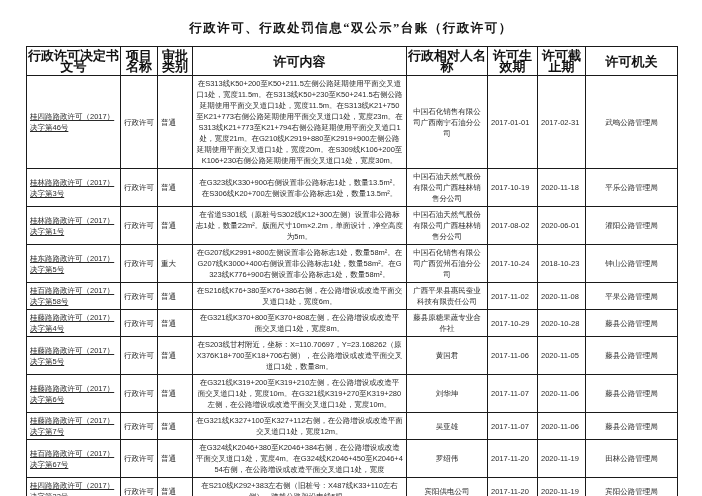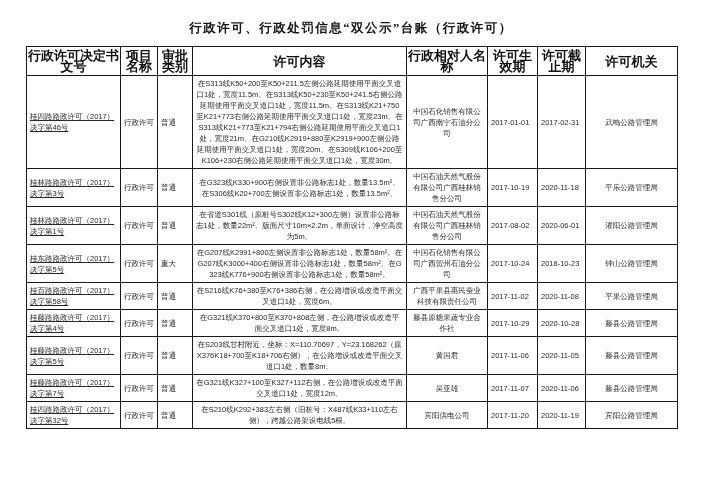--- a/index.html
+++ b/index.html
@@ -147,28 +147,48 @@
     <td class="c-doc">桂藤路路政许可（2017）决字第5号</td>
     <td class="c-center">行政许可</td>
     <td class="c-center">普通</td>
     <td class="c-content">在S203线甘村附近，坐标：X=110.70697，Y=23.168262（原X376K18+700至K18+706右侧），在公路增设或改造平面交叉道口1处，数量8m。</td>
     <td class="c-party">黄国君</td>
     <td class="c-date">2017-11-06</td>
     <td class="c-date">2020-11-05</td>
     <td class="c-auth">藤县公路管理局</td>
   </tr>
       <tr>
+    <td class="c-doc">桂藤路路政许可（2017）决字第6号</td>
+    <td class="c-center">行政许可</td>
+    <td class="c-center">普通</td>
+    <td class="c-content">在G321线K319+200至K319+210左侧，在公路增设或改造平面交叉道口1处，宽度10m。在G321线K319+270至K319+280左侧，在公路增设或改造平面交叉道口1处，宽度10m。</td>
+    <td class="c-party">刘华坤</td>
+    <td class="c-date">2017-11-07</td>
+    <td class="c-date">2020-11-06</td>
+    <td class="c-auth">藤县公路管理局</td>
+  </tr>
+      <tr>
     <td class="c-doc">桂藤路路政许可（2017）决字第7号</td>
     <td class="c-center">行政许可</td>
     <td class="c-center">普通</td>
     <td class="c-content">在G321线K327+100至K327+112右侧，在公路增设或改造平面交叉道口1处，宽度12m。</td>
     <td class="c-party">吴亚雄</td>
     <td class="c-date">2017-11-07</td>
     <td class="c-date">2020-11-06</td>
     <td class="c-auth">藤县公路管理局</td>
+  </tr>
+      <tr>
+    <td class="c-doc">桂百路路政许可（2017）决字第67号</td>
+    <td class="c-center">行政许可</td>
+    <td class="c-center">普通</td>
+    <td class="c-content">在G324线K2046+380至K2046+384右侧，在公路增设或改造平面交叉道口1处，宽度4m。在G324线K2046+450至K2046+454右侧，在公路增设或改造平面交叉道口1处，宽度</td>
+    <td class="c-party">罗绍伟</td>
+    <td class="c-date">2017-11-20</td>
+    <td class="c-date">2020-11-19</td>
+    <td class="c-auth">田林公路管理局</td>
   </tr>
       <tr>
     <td class="c-doc">桂四路路政许可（2017）决字第32号</td>
     <td class="c-center">行政许可</td>
     <td class="c-center">普通</td>
     <td class="c-content">在S210线K292+383左右侧（旧桩号：X487线K33+110左右侧），跨越公路架设电线5根。</td>
     <td class="c-party">宾阳供电公司</td>
     <td class="c-date">2017-11-20</td>
     <td class="c-date">2020-11-19</td>
     <td class="c-auth">宾阳公路管理局</td>

